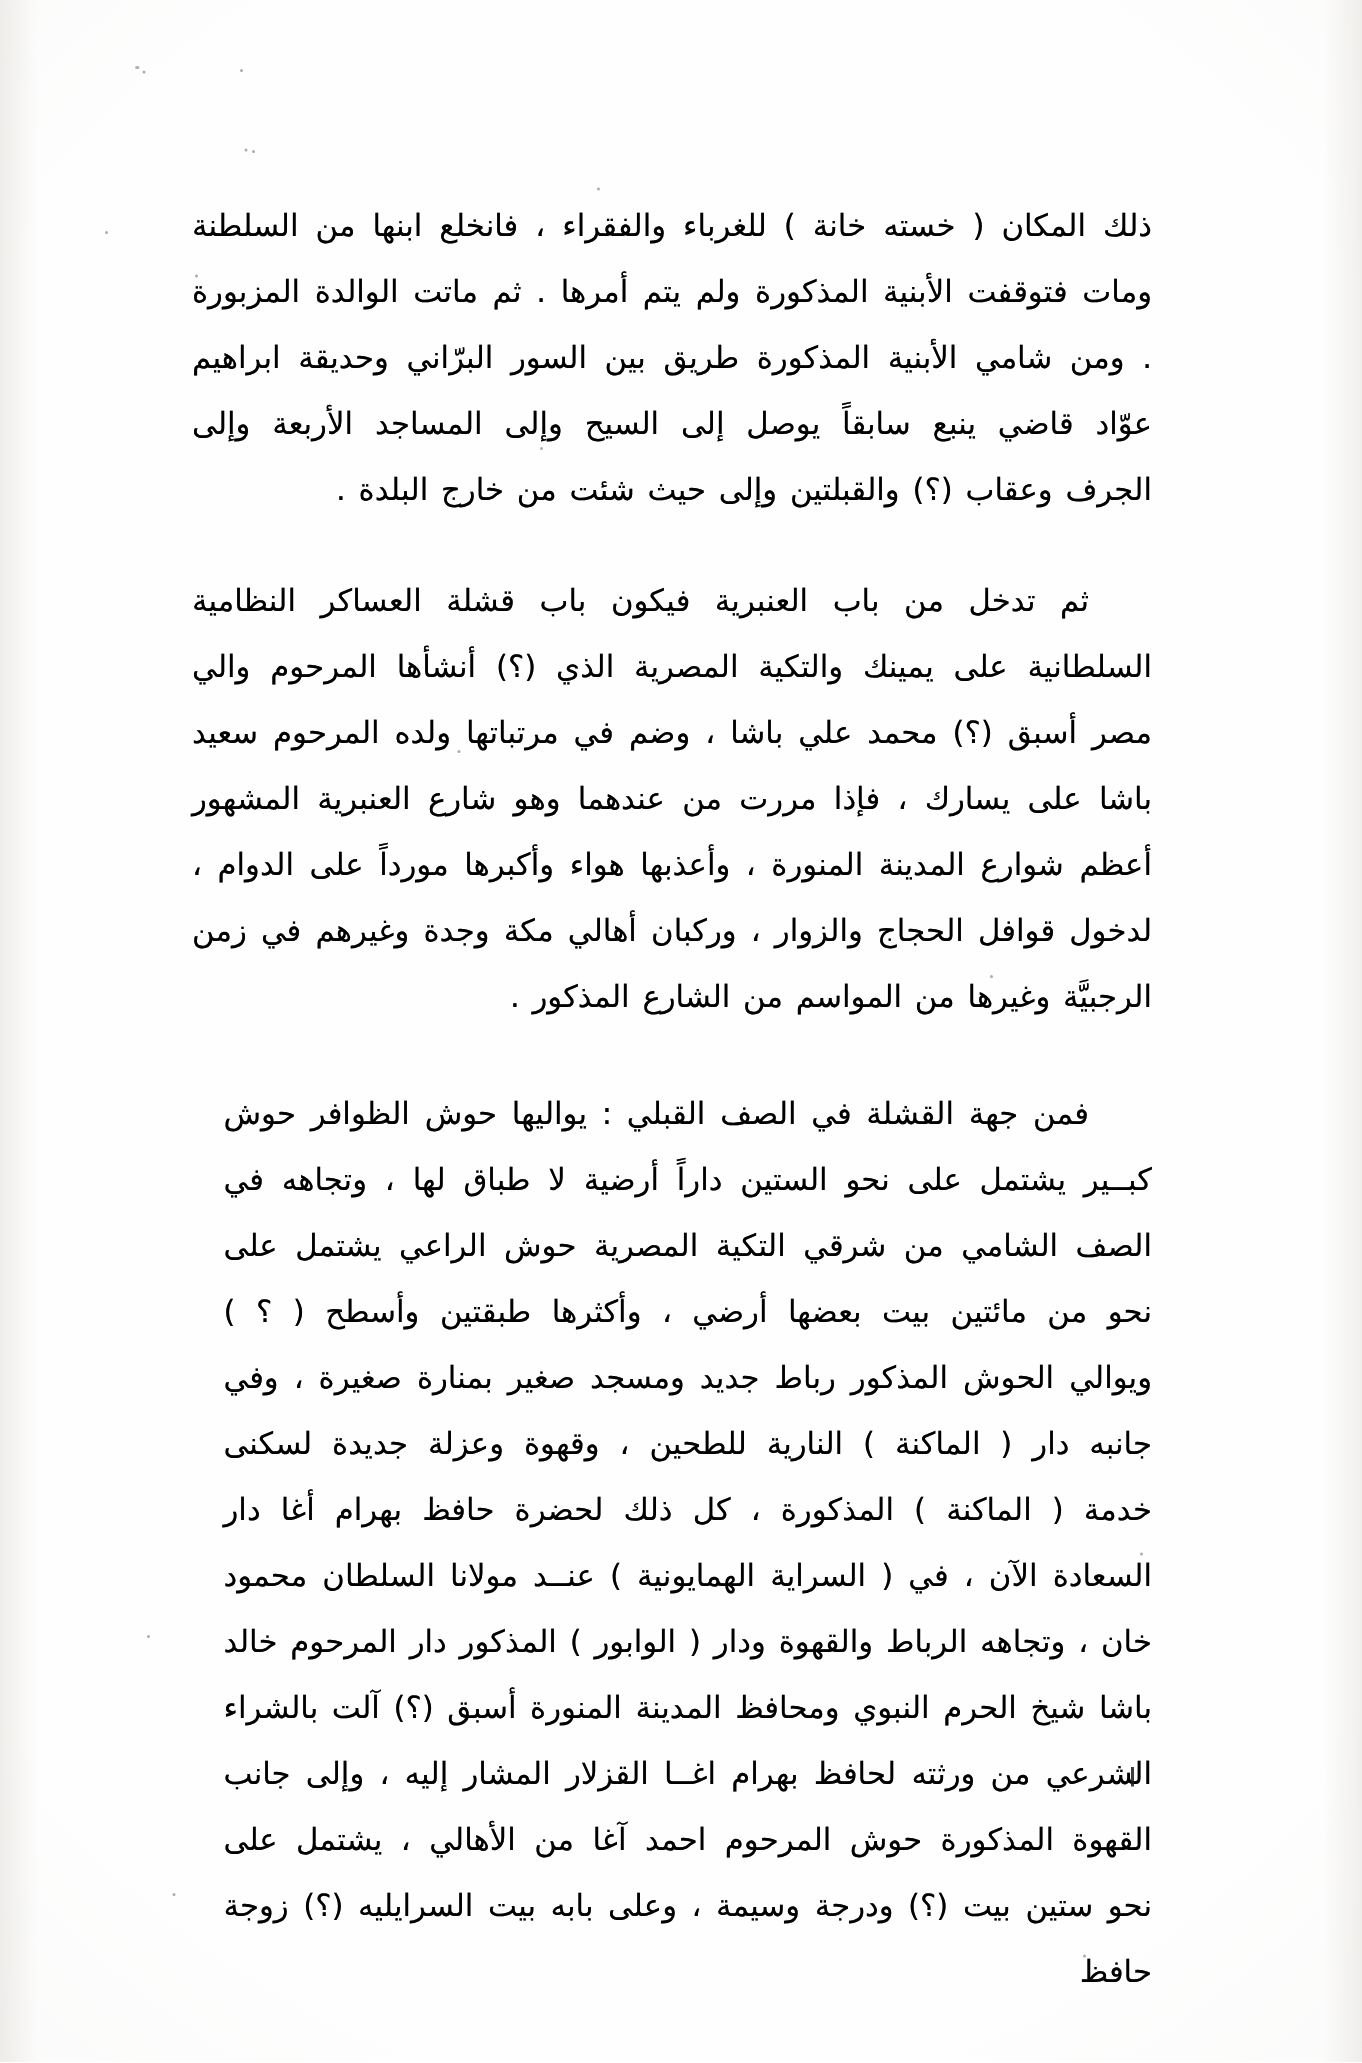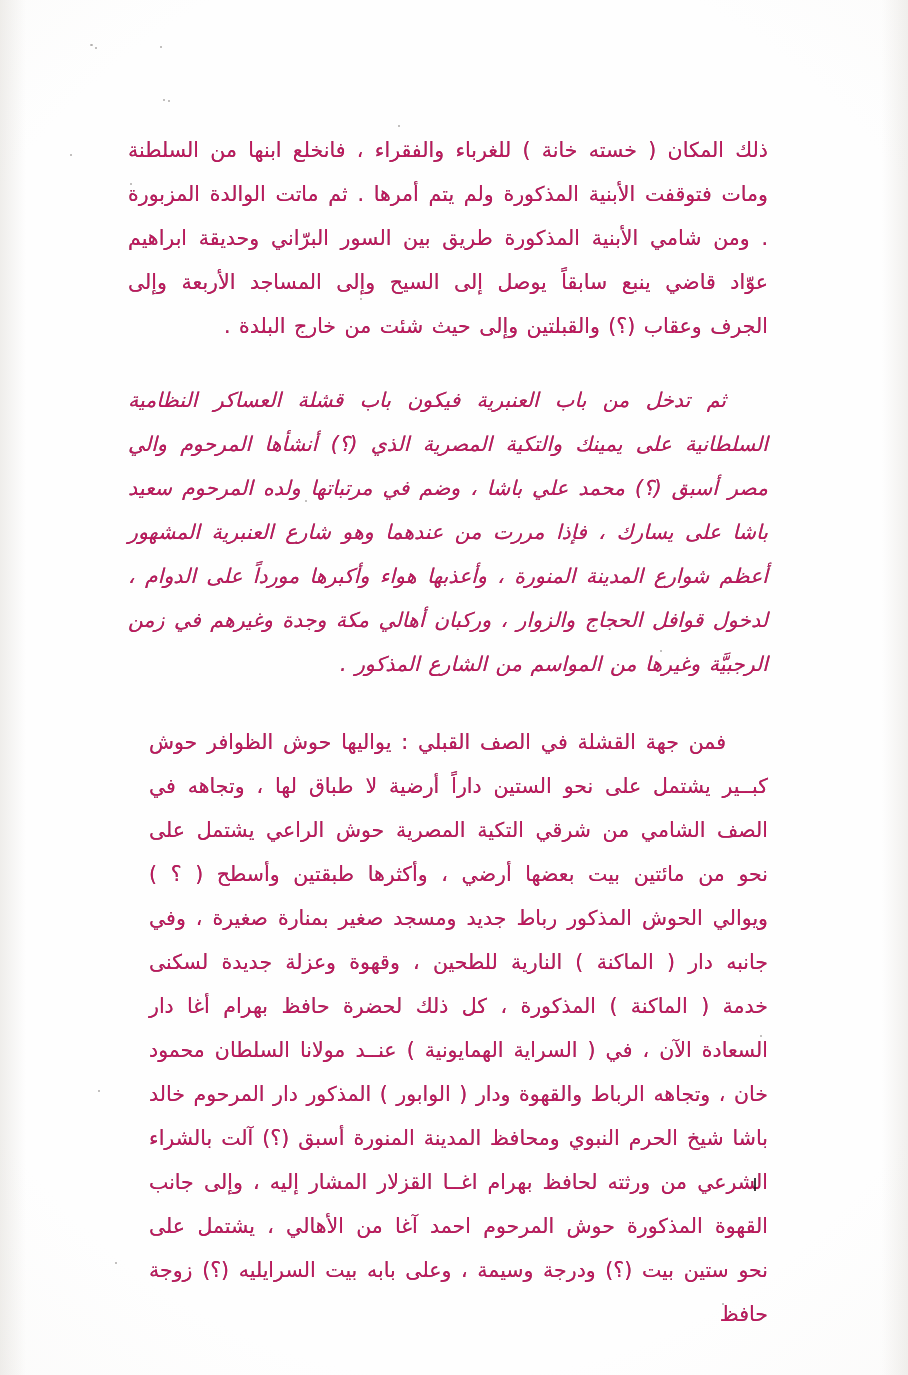--- a/index.html
+++ b/index.html
@@ -37,34 +37,34 @@
     width: 640px;
     direction: rtl;
     text-align: justify;
     text-align-last: right;
   }
 
   .para {
     margin: 0 0 27px 0;
     font-size: 20.5px;
     line-height: 44px;
-    color: #be185d;
+    color: #000000;
     letter-spacing: 0px;
     word-spacing: 2px;
     text-justify: inter-word;
     
     text-shadow: 0 0 0.4px rgba(0,0,0,0.55);
   }
 
   .para.indent {
     text-indent: 42px;
   }
 
   .para.p1 { margin-bottom: 30px; }
-  .para.p2 { margin-bottom: 34px; font-style: italic; }
+  .para.p2 { margin-bottom: 34px; }
   .para.p3 { margin-bottom: 0; margin-left: 21px; }
 
   
   .para.p3 { font-weight: 400; }
 
   
   .folio {
     position: absolute;
     left: 0;
     right: 0;

